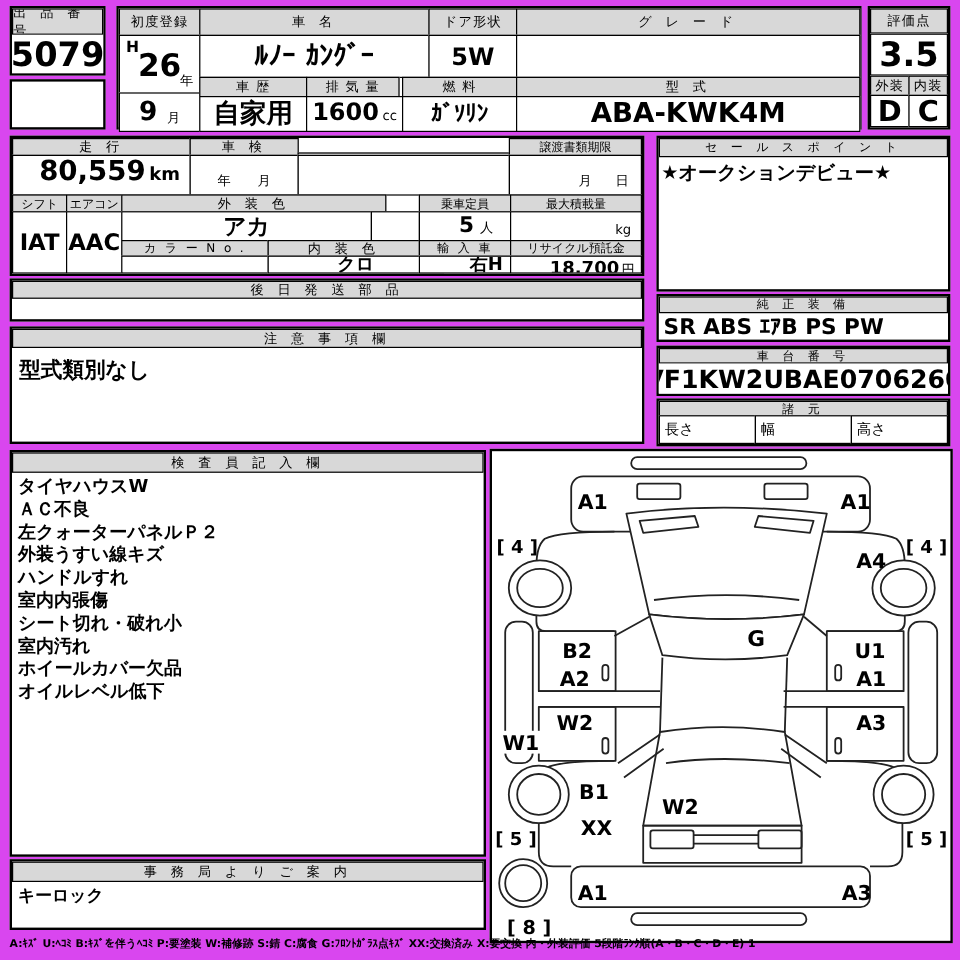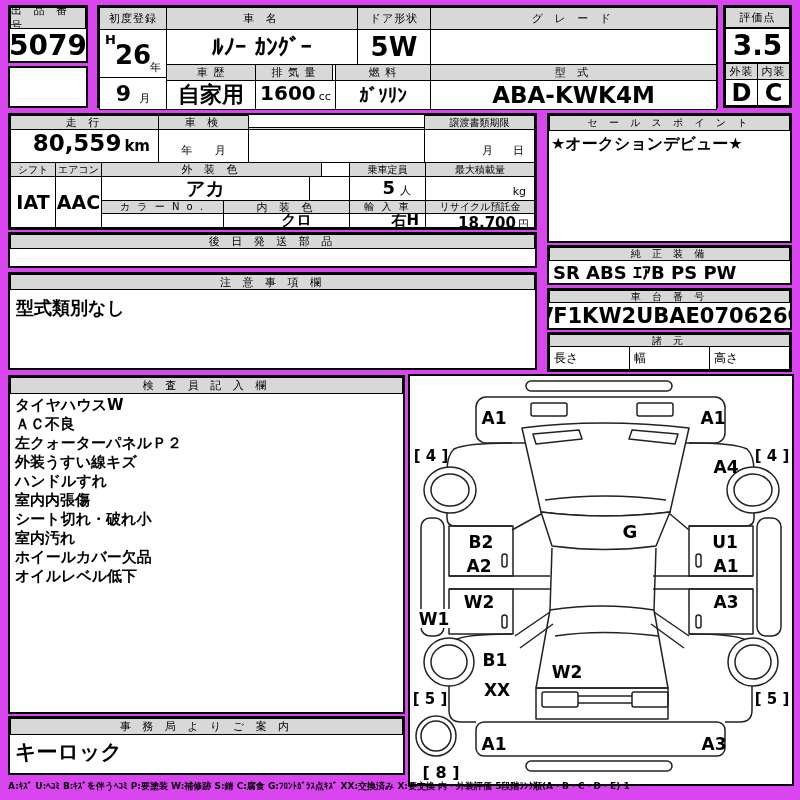--- a/index.html
+++ b/index.html
@@ -44,21 +44,21 @@
       <span style="position:absolute;left:5px;top:2px;font-size:13px;font-weight:bold;">H</span>
       <span class="val" style="font-size:26px;margin-top:2px;">26</span>
       <span class="unit" style="position:absolute;right:5px;bottom:2px;">年</span>
     </div>
     <div class="cell" style="left:0;top:70px;width:68px;height:33px;">
       <span class="val" style="font-size:22px;">9</span>
       <span class="unit" style="margin:10px 0 0 8px;">月</span>
     </div>
 
     <div class="cell val" style="left:67px;top:22px;width:192px;height:36px;font-size:23px;">ﾙﾉｰ ｶﾝｸﾞｰ</div>
-    <div class="cell val" style="left:258px;top:22px;width:74px;height:36px;font-size:26px;">5W</div>
+    <div class="cell val" style="left:258px;top:22px;width:74px;height:36px;font-size:20px;">5W</div>
     <div class="cell" style="left:331px;top:22px;width:287px;height:36px;"></div>
 
     <div class="cell hd" style="left:67px;top:57px;width:90px;height:17px;">車 歴</div>
     <div class="cell hd" style="left:156px;top:57px;width:78px;height:17px;">排 気 量</div>
     <div class="cell hd" style="left:236px;top:57px;width:96px;height:17px;">燃 料</div>
     <div class="cell hd sp" style="left:331px;top:57px;width:287px;height:17px;">型 式</div>
 
     <div class="cell val" style="left:67px;top:73px;width:90px;height:30px;font-size:22px;">自家用</div>
     <div class="cell base" style="left:156px;top:73px;width:81px;height:30px;">
       <span class="val" style="font-size:20px;">1600</span>
@@ -186,21 +186,21 @@
       <div>室内内張傷</div>
       <div>シート切れ・破れ小</div>
       <div>室内汚れ</div>
       <div>ホイールカバー欠品</div>
       <div>オイルレベル低下</div>
     </div>
   </div>
 
   <div class="box" style="left:8px;top:716px;width:397px;height:59px;">
     <div class="cell hd sp" style="left:0;top:0;width:393px;height:17px;">事 務 局 よ り ご 案 内</div>
-    <div class="content val" style="left:0;top:17px;width:393px;padding:3px 5px;font-size:21px;">キーロック</div>
+    <div class="content val" style="left:0;top:17px;width:393px;padding:3px 5px;font-size:14px;">キーロック</div>
   </div>
 
   <div class="box" style="left:408px;top:374px;width:386px;height:412px;">
     <svg width="382" height="408" viewBox="0 0 382 408">
 
       <rect class="ln" x="116" y="5" width="146" height="10" rx="5"></rect>
 
       <rect class="ln" x="66" y="21" width="249" height="46" rx="10"></rect>
       <rect class="ln" x="121" y="27" width="36" height="13" rx="2"></rect>
       <rect class="ln" x="227" y="27" width="36" height="13" rx="2"></rect>

